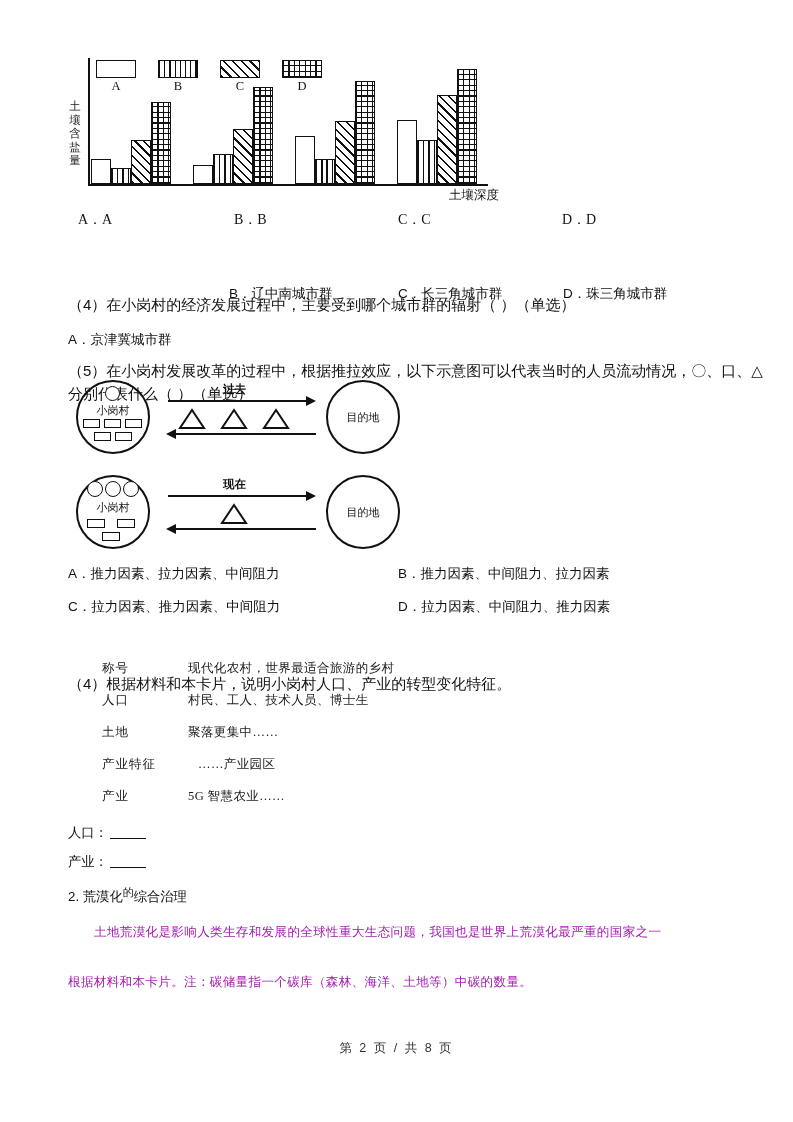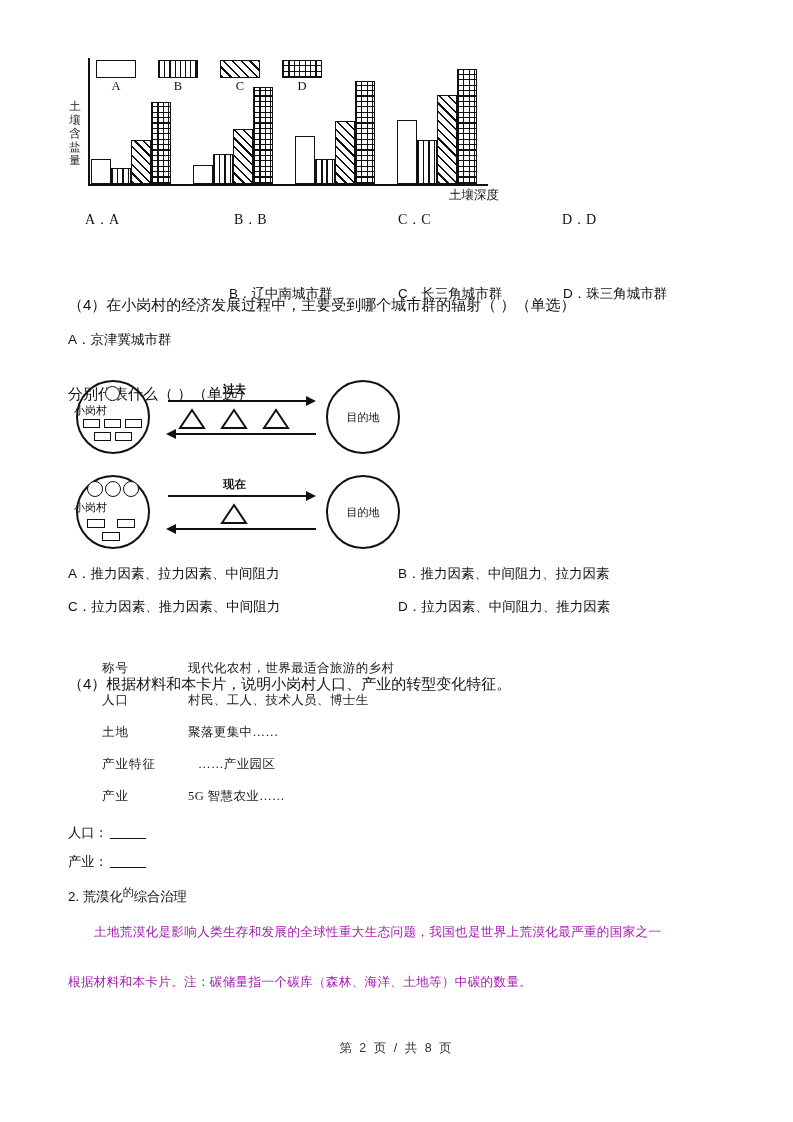--- a/index.html
+++ b/index.html
@@ -167,20 +167,21 @@
     top: 2px;
     width: 74px;
     height: 74px;
     border: 2px solid #111;
     border-radius: 50%;
     box-sizing: border-box;
   }
   .village-name {
     position: absolute;
     left: 0; right: 14px;
+    text-align: center;
     font-size: 11px;
     color: #111;
     white-space: nowrap;
   }
   .v-circle {
     position: absolute;
     border: 1.8px solid #111;
     border-radius: 50%;
     box-sizing: border-box;
     background: #fff;
@@ -363,35 +364,36 @@
         <div class="bar pat-c" style="left: 246px; width: 20px; height: 63px;"></div>
         <div class="bar pat-d" style="left: 266px; width: 20px; height: 103px;"></div>
         <div class="bar pat-a" style="left: 308px; width: 20px; height: 64px;"></div>
         <div class="bar pat-b" style="left: 328px; width: 20px; height: 44px;"></div>
         <div class="bar pat-c" style="left: 348px; width: 20px; height: 89px;"></div>
         <div class="bar pat-d" style="left: 368px; width: 20px; height: 115px;"></div>
       </div>
   </div>
 
   <div class="opt-row serif-opt" style="top:211px;">
-    <span class="c" style="left:17px;">A．A</span>
+    <span class="c" style="left:10px;">A．A</span>
     <span class="c" style="left:166px;">B．B</span>
     <span class="c" style="left:330px;">C．C</span>
     <span class="c" style="left:494px;">D．D</span>
   </div>
 
   <div class="q-line" style="top:251px;">（4）在小岗村的经济发展过程中，主要受到哪个城市群的辐射（    ）（单选）</div>
 
   <div class="opt-row" style="top:285px;">
     <span class="c" style="left:0px;margin-top:46px;">A．京津冀城市群</span>
     <span class="c" style="left:161px;">B．辽中南城市群</span>
     <span class="c" style="left:330px;">C．长三角城市群</span>
     <span class="c" style="left:495px;">D．珠三角城市群</span>
   </div>
 
+  <div class="q-line" style="top:317px;">（5）在小岗村发展改革的过程中，根据推拉效应，以下示意图可以代表当时的人员流动情况，〇、口、△</div>
   <div class="q-line" style="top:340px;">分别代表什么（    ）（单选）</div>
 
   <div class="diagram" style="left:72px; top:378px;">
     <div class="village"></div>
     <div class="v-circle" style="left:33px; top:8px;  width:15px; height:15px;"></div>
     <div class="village-name" style="top:25px; width:78px; left:2px;">小岗村</div>
     <div class="v-rect" style="left:11px; top:41px; width:17px; height:9px;"></div>
     <div class="v-rect" style="left:32px; top:41px; width:17px; height:9px;"></div>
     <div class="v-rect" style="left:53px; top:41px; width:17px; height:9px;"></div>
     <div class="v-rect" style="left:22px; top:54px; width:17px; height:9px;"></div>

